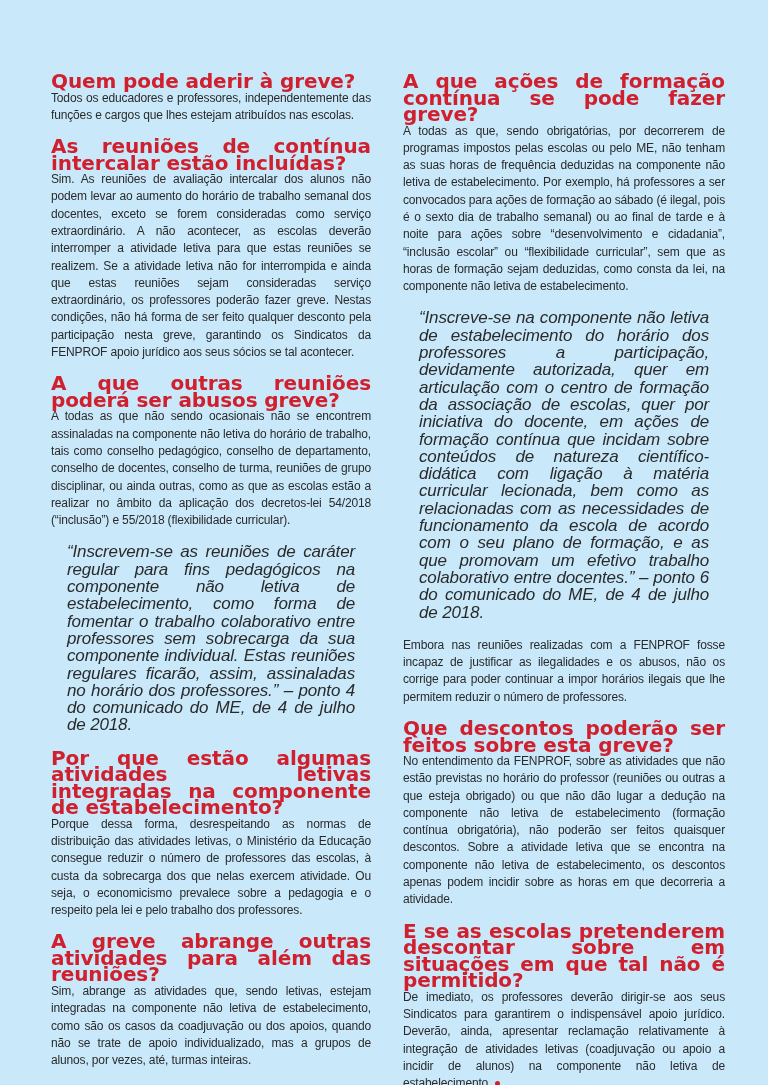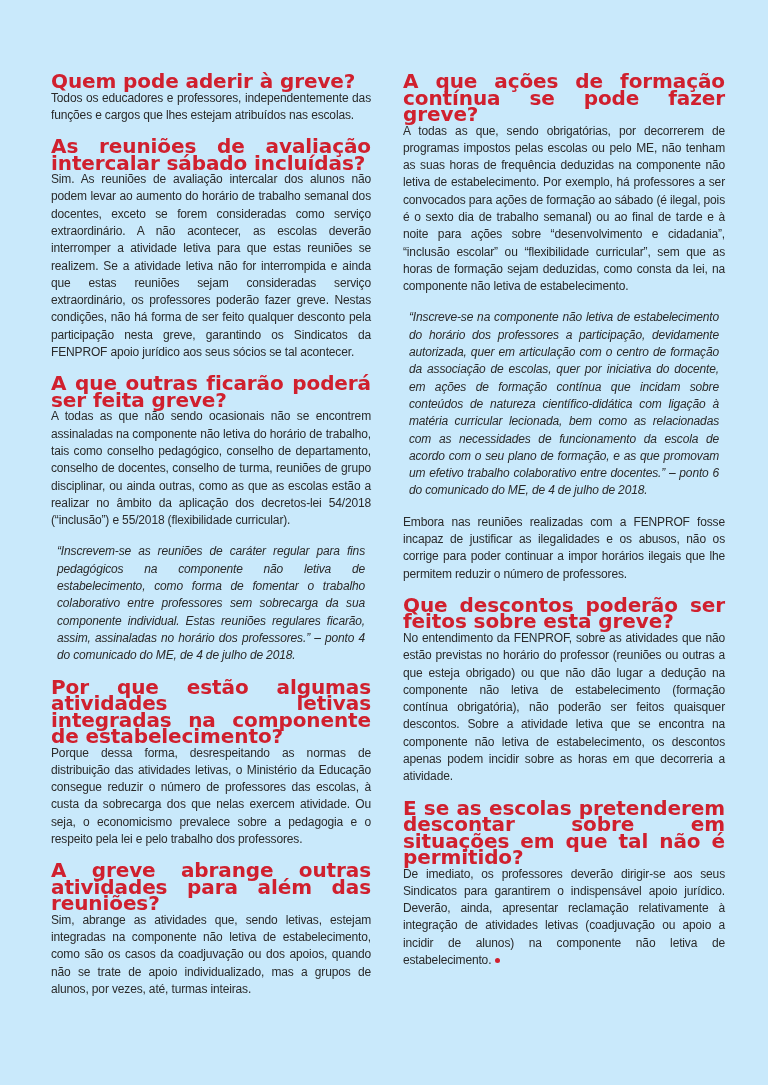--- a/index.html
+++ b/index.html
@@ -34,23 +34,23 @@
   }
   .a {
     font-size: 12px;
     line-height: 17.3px;
     margin: 0;
     text-align: justify;
     letter-spacing: -0.15px;
   }
   .quote {
     font-style: italic;
-    font-size: 12px;
+    font-size: 17px;
     line-height: 17.3px;
-    margin: 6px;
+    margin: 16px;
     text-align: justify;
     letter-spacing: -0.15px;
   }
   .end-dot {
     display: inline-block;
     width: 5px; height: 5px;
     border-radius: 50%;
     background: #d0202e;
     margin-left: 4px;
     vertical-align: middle;
@@ -60,25 +60,25 @@
 <body>
 
 <div class="page">
 
   <div class="col col-left">
     <div class="section">
       <h2 class="q">Quem pode aderir à greve?</h2>
       <p class="a">Todos os educadores e professores, independentemente das funções e cargos que lhes estejam atribuídos nas escolas.</p>
     </div>
     <div class="section">
-      <h2 class="q">As reuniões de avaliação intercalar sábado incluídas?</h2>
+      <h2 class="q">As reuniões de contínua intercalar estão incluídas?</h2>
       <p class="a">Sim. As reuniões de avaliação intercalar dos alunos não podem levar ao aumento do horário de trabalho semanal dos docentes, exceto se forem consideradas como serviço extraordinário. A não acontecer, as escolas deverão interromper a atividade letiva para que estas reuniões se realizem. Se a atividade letiva não for interrompida e ainda que estas reuniões sejam consideradas serviço extraordinário, os professores poderão fazer greve. Nestas condições, não há forma de ser feito qualquer desconto pela participação nesta greve, garantindo os Sindicatos da FENPROF apoio jurídico aos seus sócios se tal acontecer.</p>
     </div>
     <div class="section">
-      <h2 class="q">A que outras ficarão poderá ser feita greve?</h2>
+      <h2 class="q">A que outras reuniões poderá ser abusos greve?</h2>
       <p class="a">A todas as que não sendo ocasionais não se encontrem assinaladas na componente não letiva do horário de trabalho, tais como conselho pedagógico, conselho de departamento, conselho de docentes, conselho de turma, reuniões de grupo disciplinar, ou ainda outras, como as que as escolas estão a realizar no âmbito da aplicação dos decretos-lei 54/2018 (“inclusão”) e 55/2018 (flexibilidade curricular).</p>
       <p class="quote" style="margin-top:14px">“Inscrevem-se as reuniões de caráter regular para fins pedagógicos na componente não letiva de estabelecimento, como forma de fomentar o trabalho colaborativo entre professores sem sobrecarga da sua componente individual. Estas reuniões regulares ficarão, assim, assinaladas no horário dos professores.” – ponto 4 do comunicado do ME, de 4 de julho de 2018.</p>
     </div>
     <div class="section">
       <h2 class="q">Por que estão algumas atividades letivas integradas na componente de estabelecimento?</h2>
       <p class="a">Porque dessa forma, desrespeitando as normas de distribuição das atividades letivas, o Ministério da Educação consegue reduzir o número de professores das escolas, à custa da sobrecarga dos que nelas exercem atividade. Ou seja, o economicismo prevalece sobre a pedagogia e o respeito pela lei e pelo trabalho dos professores.</p>
     </div>
     <div class="section">
       <h2 class="q">A greve abrange outras atividades para além das reuniões?</h2>
       <p class="a">Sim, abrange as atividades que, sendo letivas, estejam integradas na componente não letiva de estabelecimento, como são os casos da coadjuvação ou dos apoios, quando não se trate de apoio individualizado, mas a grupos de alunos, por vezes, até, turmas inteiras.</p>

